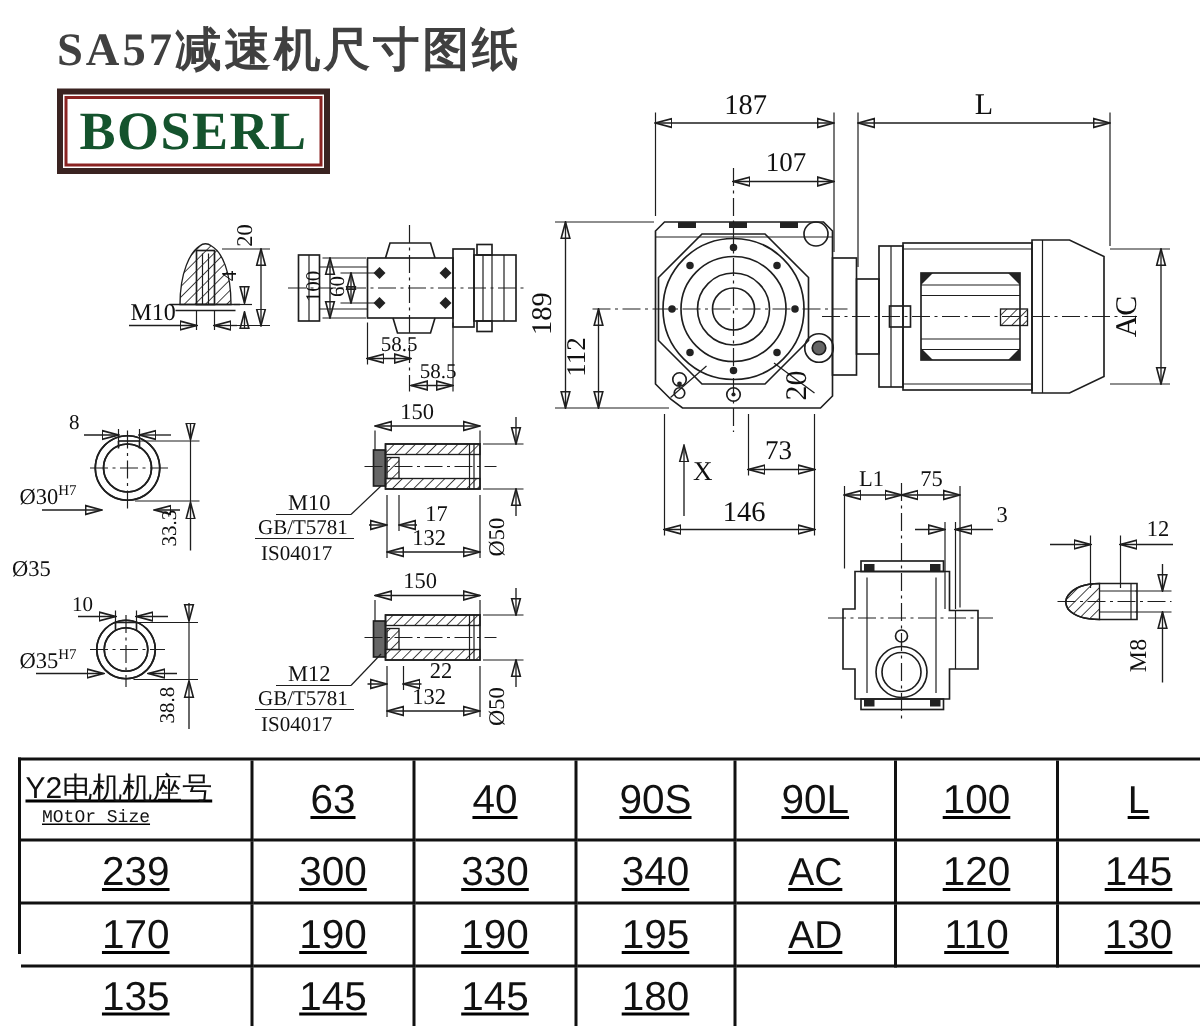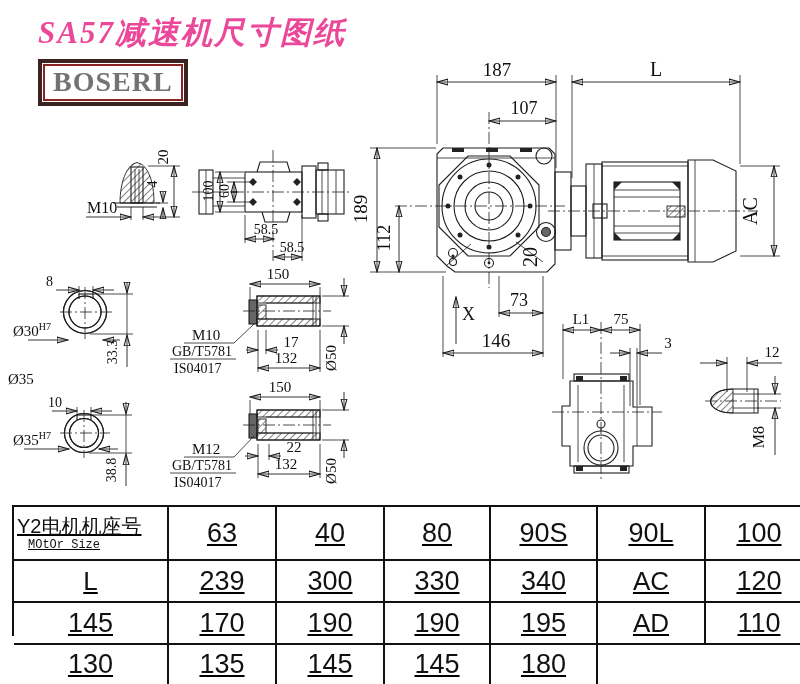--- a/index.html
+++ b/index.html
@@ -1,25 +1,25 @@
 <!DOCTYPE html>
 <html><head>
 <meta charset="utf-8">
 <style>
   * { margin:0; padding:0; box-sizing:border-box; }
   html,body { width:800px; height:684px; background:#fdfdfd; overflow:hidden;
               font-family:"Liberation Sans", sans-serif; }
   .stage { position:absolute; left:0; top:0; width:800px; height:684px; background:#ffffff; }
 
   .page-title { position:absolute; left:38px; top:12px; font-size:31px; font-weight:700;
-                color:#ec4899; font-family:"Liberation Serif", serif; letter-spacing:2px;font-style:italic; }
+                color:#404040; font-family:"Liberation Serif", serif; letter-spacing:2px; }
   .logo-box { position:absolute; left:38px; top:59px; border:4px solid #3a2321; background:#fff; padding:1px; }
   .logo-inner { border:2px solid #8a2322; padding:0 8px 1px 8px; }
-  .logo-text { font-family:"Liberation Serif", serif; font-size:28px; font-weight:700;
-               color:#737373; letter-spacing:1px; }
+  .logo-text { font-family:"Liberation Serif", serif; font-size:36px; font-weight:700;
+               color:#14532d; letter-spacing:1px; }
 
   svg.drawing { position:absolute; left:0; top:0; }
   svg.drawing line, svg.drawing path, svg.drawing rect, svg.drawing circle, svg.drawing polygon
       { stroke:#1e1e1e; fill:none; stroke-width:1.1; }
   .thin  { stroke-width:0.8 !important; }
   .dimln { stroke-width:0.9 !important; }
   .cline { stroke-width:0.8 !important; stroke-dasharray:12 3 2 3; }
   .dark  { fill:#222 !important; stroke:none !important; }
   .gray  { fill:#666 !important; stroke:#1e1e1e !important; }
   .hatchfill { fill:url(#hatch) !important; stroke:#1e1e1e !important; stroke-width:0.9 !important; }
@@ -382,21 +382,20 @@
     </g>
   </svg>
 
   <div class="dim-table">
     <div class="cell hd">
       <span class="hd-cn">Y2电机机座号</span>
       <span class="hd-en">MOtOr Size</span>
     </div>
     <div class="cell">63</div>
     <div class="cell">40</div>
-    <div class="cell">80</div>
     <div class="cell">90S</div>
     <div class="cell">90L</div>
     <div class="cell">100</div>
 
     <div class="cell rowlabel">L</div>
     <div class="cell">239</div>
     <div class="cell">300</div>
     <div class="cell">330</div>
     <div class="cell">340</div>
 

